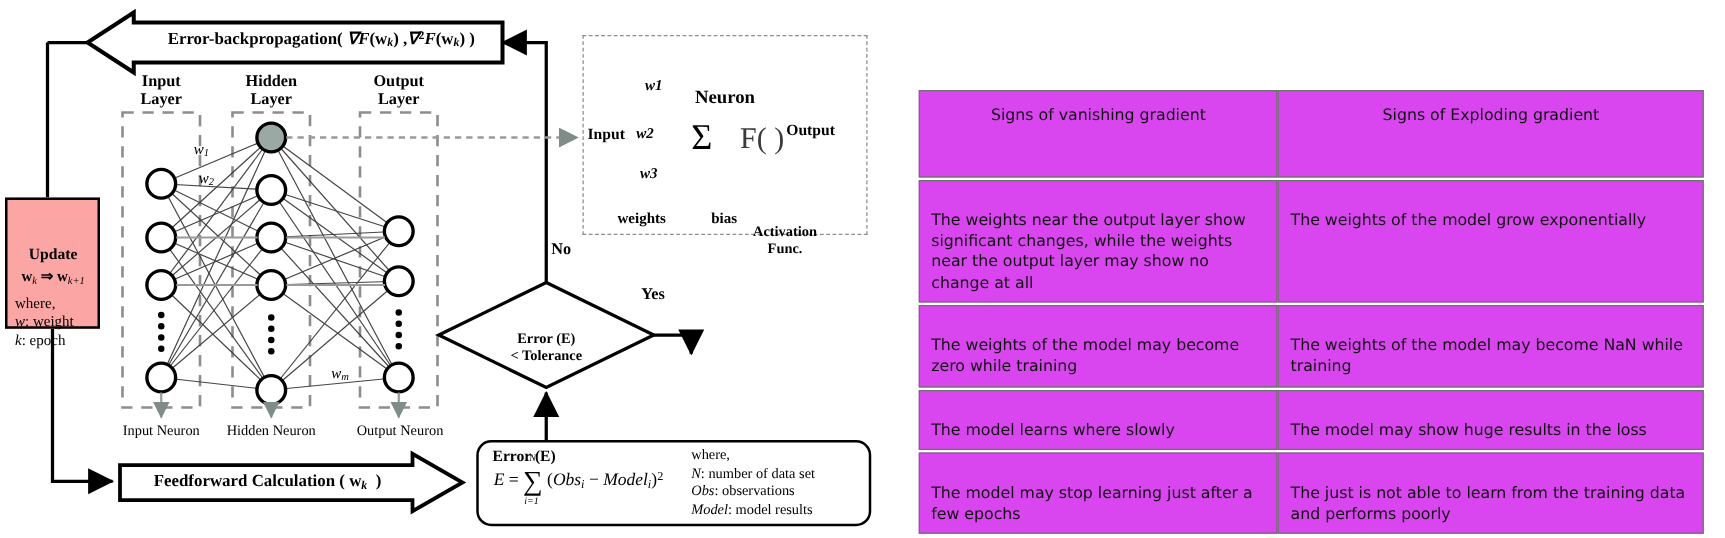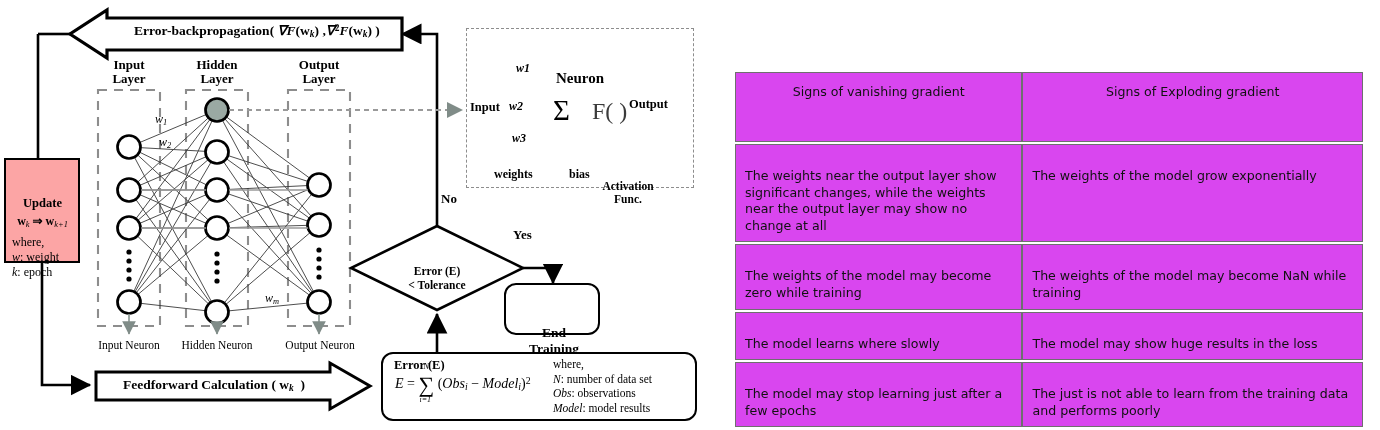--- a/index.html
+++ b/index.html
@@ -237,25 +237,20 @@
         <div><span class="ital">k</span>: epoch</div>
       </div>
     </div>
 
     <div class="lbl bold" style="left:441px;top:192px;font-size:13px;">No</div>
     <div class="lbl bold" style="left:513px;top:228px;font-size:13px;">Yes</div>
     <div class="lbl bold ctr" style="left:381px;top:232px;width:112px;font-size:11.5px;line-height:1.25;">
       <span>Error  (E)</span><br><span>&lt; Tolerance</span>
     </div>
 
-    <div class="rbox" style="left:504px;top:283px;width:96px;height:52px;">
-      <div class="lbl bold ctr" style="left:0;top:8px;width:96px;font-size:13.5px;line-height:1.2;position:absolute;">
-        <span>End</span><br><span>Training</span>
-      </div>
-    </div>
 
     <div class="rbox" style="left:381px;top:352px;width:316px;height:69px;">
       <div class="lbl bold" style="position:absolute;left:11px;top:4px;font-size:12.5px;">Error (E)</div>
       <div class="lbl" style="position:absolute;left:12px;top:20px;font-size:14px;white-space:nowrap;">
         <span class="ital">E</span> =
         <span style="display:inline-block;position:relative;vertical-align:-4px;">
           <span style="position:absolute;left:5px;top:-11px;font-size:8px;font-style:italic;">N</span>
           <span style="font-size:22px;line-height:1;">∑</span>
           <span style="position:absolute;left:1px;bottom:-9px;font-size:8px;font-style:italic;">i=1</span>
         </span>

